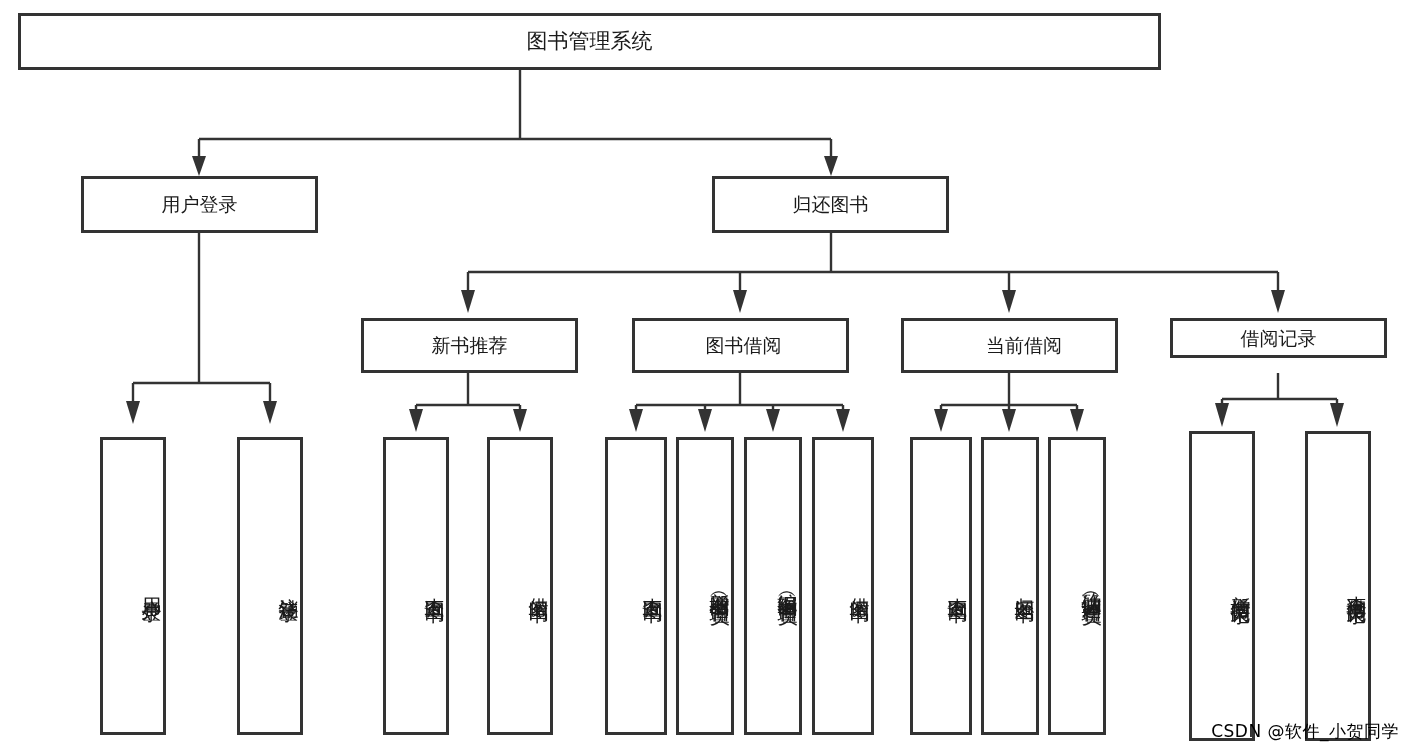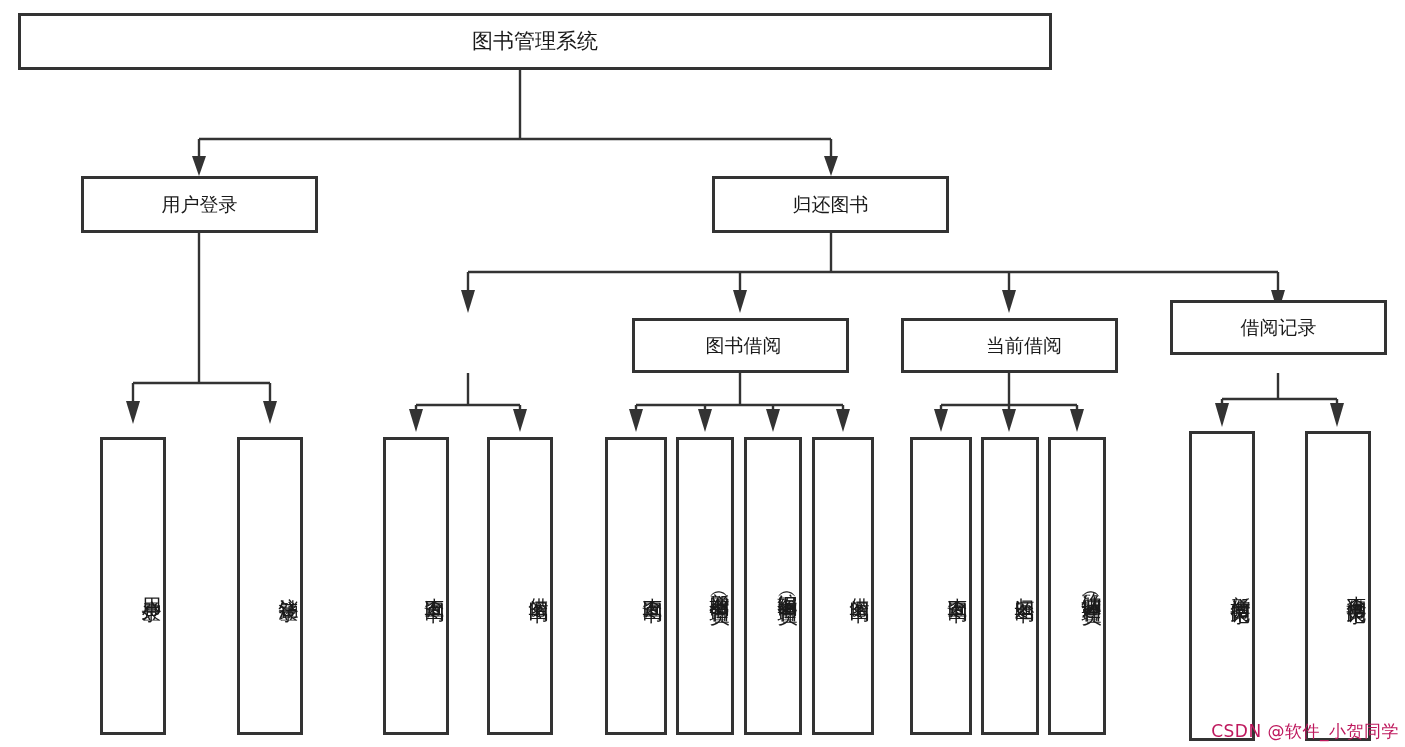--- a/index.html
+++ b/index.html
@@ -71,21 +71,21 @@
   #wires polygon.head {
     fill: #333333;
     stroke: none;
   }
   
   #watermark {
     position: absolute;
     right: 6px;
     bottom: 4px;
     font-size: 17px;
-    color: #be185d;
+    color: #000000;
     white-space: nowrap;
     letter-spacing: 0.5px;
   }
 </style>
 </head>
 <body>
 
 <div id="canvas">
 
   <svg id="wires" viewBox="0 0 1405 747" xmlns="http://www.w3.org/2000/svg">
@@ -146,42 +146,45 @@
     <polygon class="head" points="1070,409 1084,409 1077,432"></polygon>
 
     <line x1="1278" y1="373" x2="1278" y2="399"></line>
     <line x1="1222" y1="399" x2="1337" y2="399"></line>
     <line x1="1222" y1="399" x2="1222" y2="405"></line>
     <polygon class="head" points="1215,403 1229,403 1222,427"></polygon>
     <line x1="1337" y1="399" x2="1337" y2="405"></line>
     <polygon class="head" points="1330,403 1344,403 1337,427"></polygon>
   </svg>
 
-  <div class="node root" style="left:18px; top:13px; width:1034px; height:57px;align-items:center;">
+  <div class="node root" style="left:18px; top:13px; width:1143px; height:57px;align-items:center;">
     <span>图书管理系统</span>
   </div>
 
   <div class="node lvl2" style="left:81px; top:176px; width:237px; height:57px;">
     <span>用户登录</span>
   </div>
 
   <div class="node lvl2" style="left:712px; top:176px; width:237px; height:57px;">
     <span>归还图书</span>
   </div>
 
+  <div class="node lvl2" style="left:361px; top:318px; width:217px; height:55px;">
+    <span>新书推荐</span>
+  </div>
 
   <div class="node lvl2" style="left:632px; top:318px; width:217px; height:55px;padding-left:6px;">
     <span>图书借阅</span>
   </div>
 
   <div class="node lvl2" style="left:901px; top:318px; width:217px; height:55px;padding-left:29px;">
     <span>当前借阅</span>
   </div>
 
-  <div class="node lvl2" style="left:1170px; top:300px; width:217px; height:55px;text-align:center;">
+  <div class="node lvl2" style="left:1170px; top:318px; width:217px; height:40px;text-align:center;">
     <span>借阅记录</span>
   </div>
 
   <div class="node leaf" style="left:100px; top:437px; width:66px; height:298px;">
     <span class="vtext">用户登录</span>
   </div>
 
   <div class="node leaf" style="left:237px; top:437px; width:66px; height:298px;">
     <span class="vtext">注销登录</span>
   </div>

